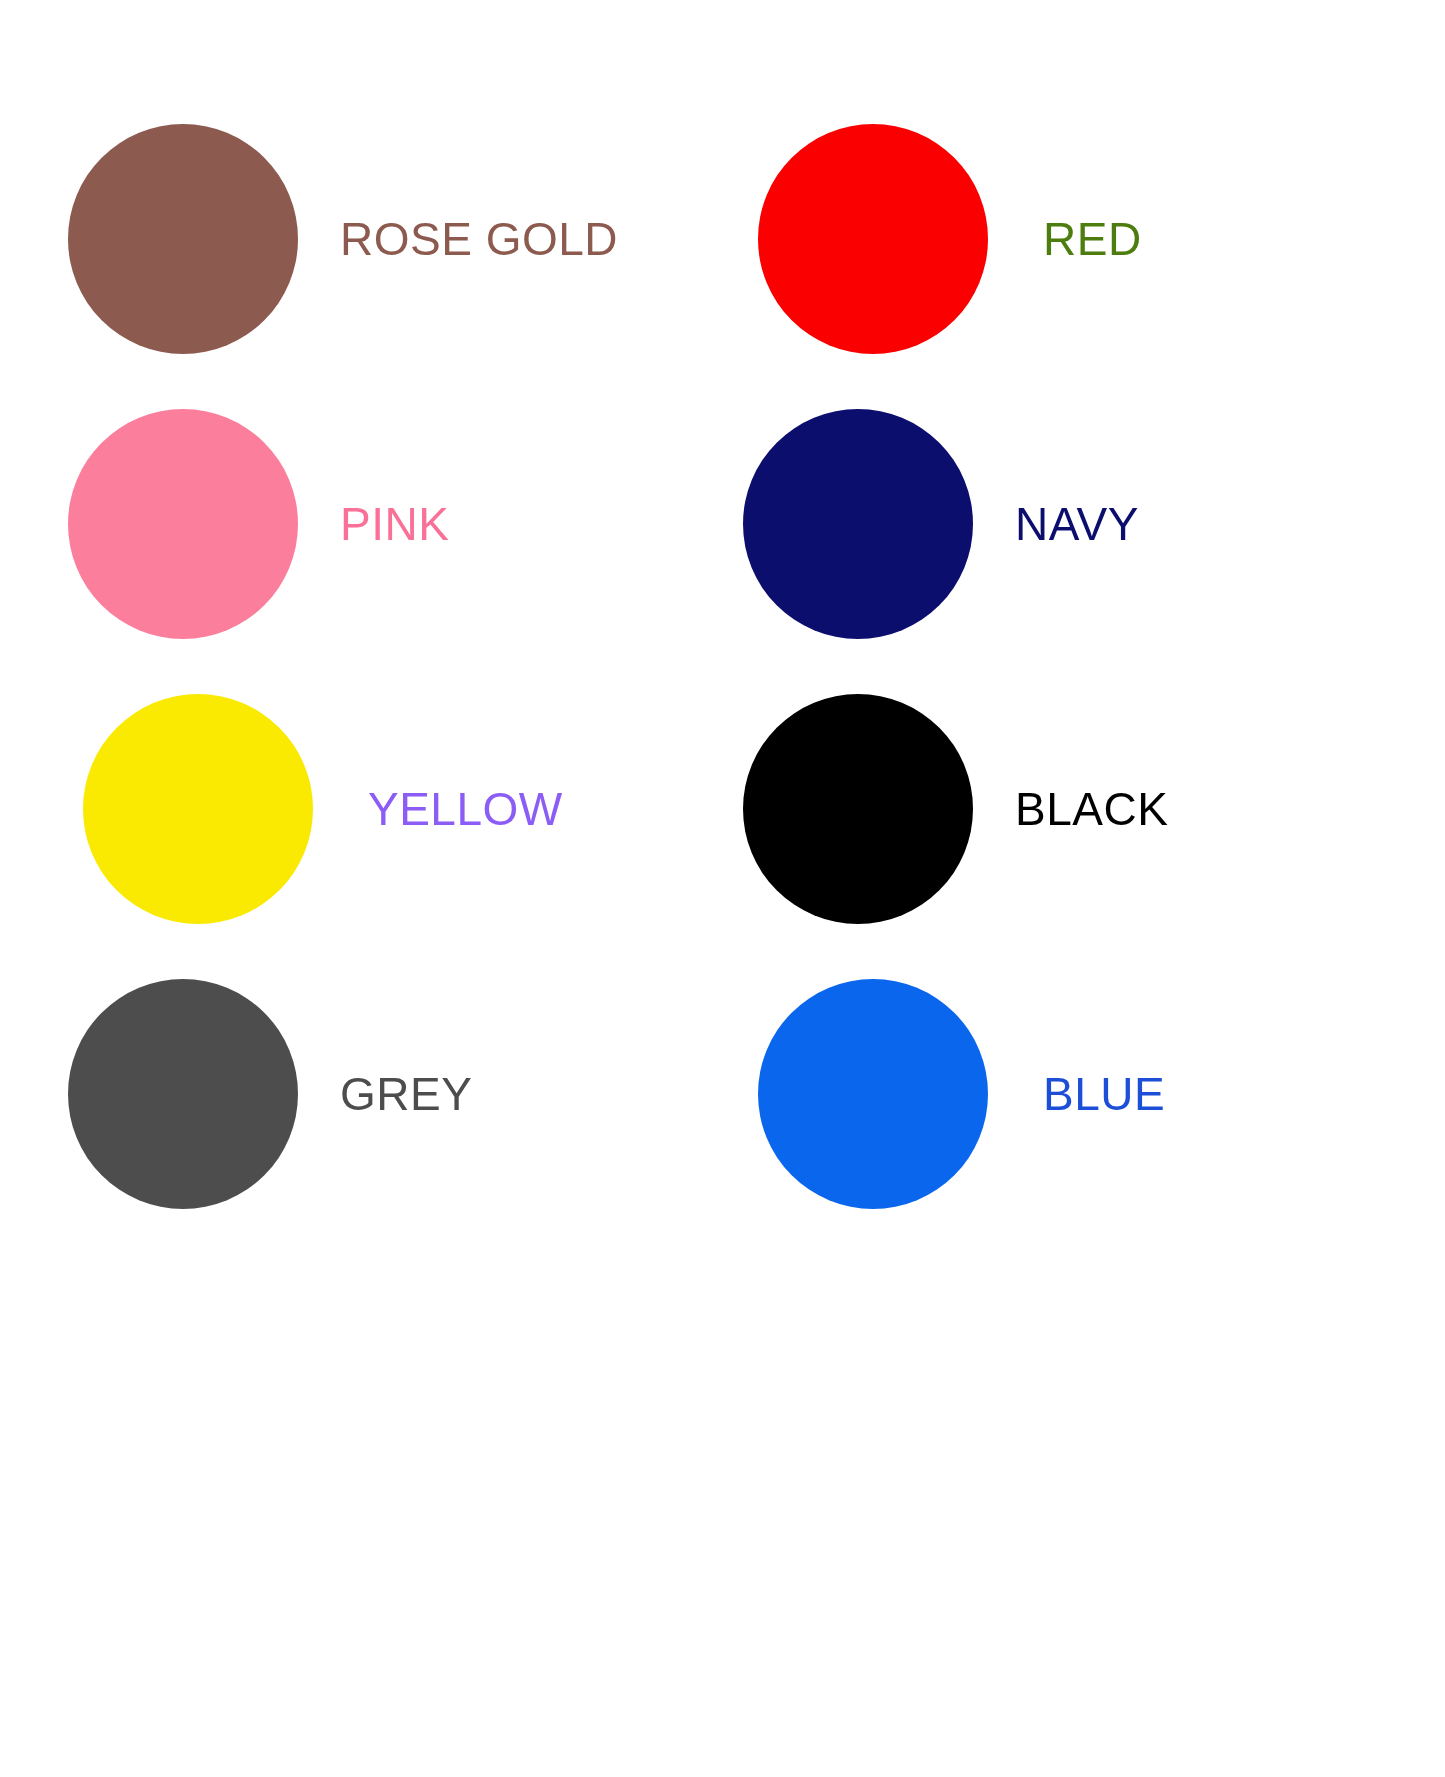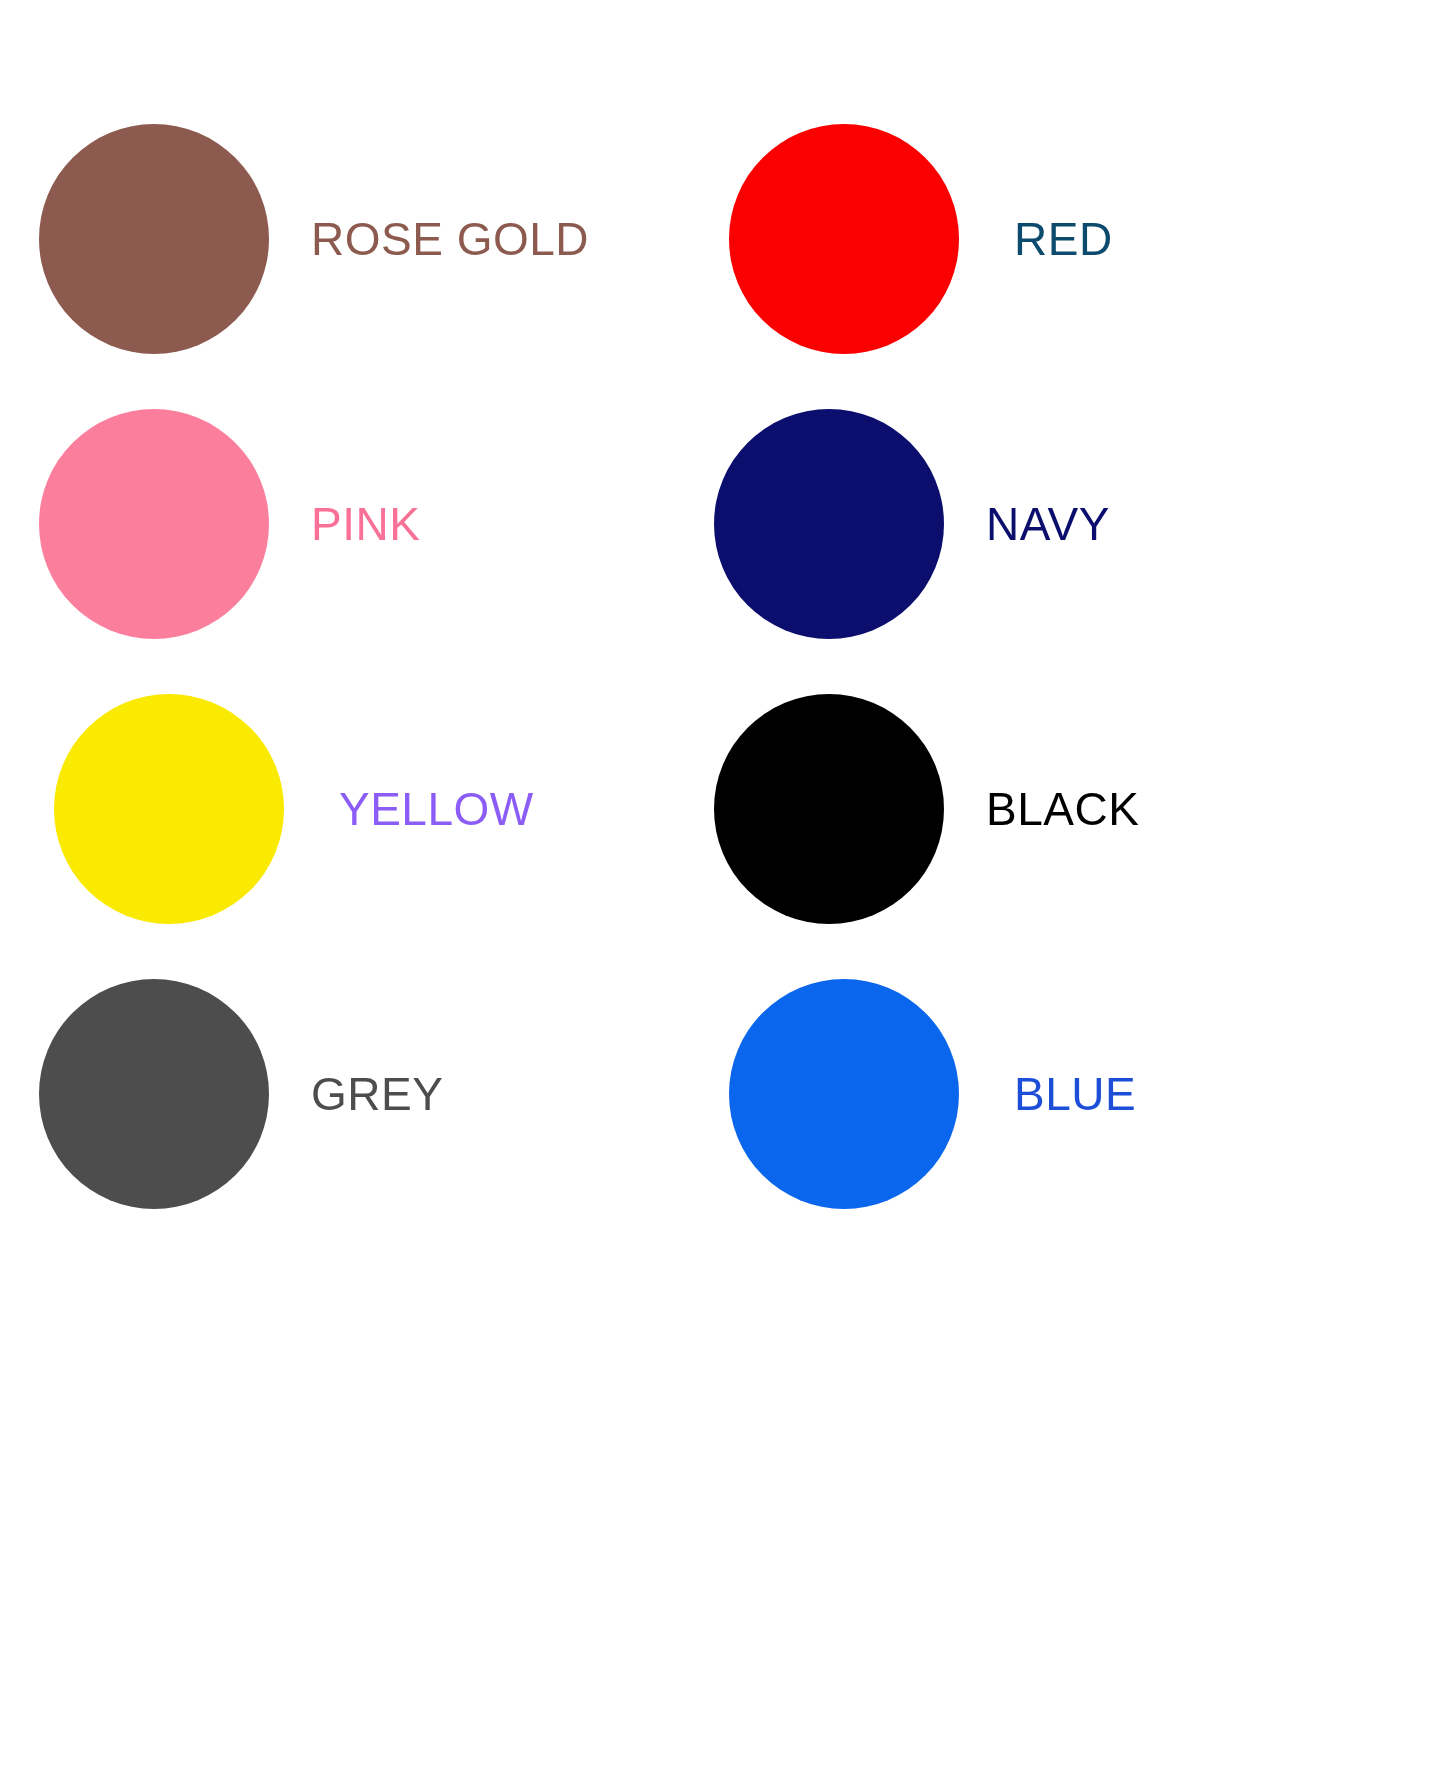--- a/index.html
+++ b/index.html
@@ -22,21 +22,21 @@
   }
   .swatch-grid {
     position: absolute;
     left: 0;
     top: 0;
     width: 1412px;
     height: 1777px;
     display: grid;
     grid-template-columns: 675px 710px;
     grid-template-rows: repeat(5, 285px);
-    padding: 96px 0 0 39px;
+    padding: 96px 0 0 68px;
     box-sizing: border-box;
     column-gap: 0;
     row-gap: 0;
   }
   .swatch-row {
     display: flex;
     flex-direction: row;
     align-items: center;
     height: 285px;
   }
@@ -67,21 +67,21 @@
 <div class="palette-sheet">
   <div class="swatch-grid">
 
     <div class="swatch-row col-left">
       <span class="swatch-dot" style="background-color: rgb(140, 90, 78);"></span>
       <span class="swatch-label" style="color: rgb(140, 90, 78);">ROSE GOLD</span>
     </div>
 
     <div class="swatch-row col-right">
       <span class="swatch-dot" style="background-color: rgb(250, 0, 0);"></span>
-      <span class="swatch-label" style="color: #0c4a6e;">RED</span>
+      <span class="swatch-label" style="color: #4d7c0f;">RED</span>
     </div>
 
     <div class="swatch-row col-left">
       <span class="swatch-dot" style="background-color: rgb(251, 127, 157);"></span>
       <span class="swatch-label" style="color: rgb(249, 113, 151);">PINK</span>
     </div>
 
 
     <div class="swatch-row col-left">
       <span class="swatch-dot" style="background-color: rgb(12, 14, 110);"></span>

